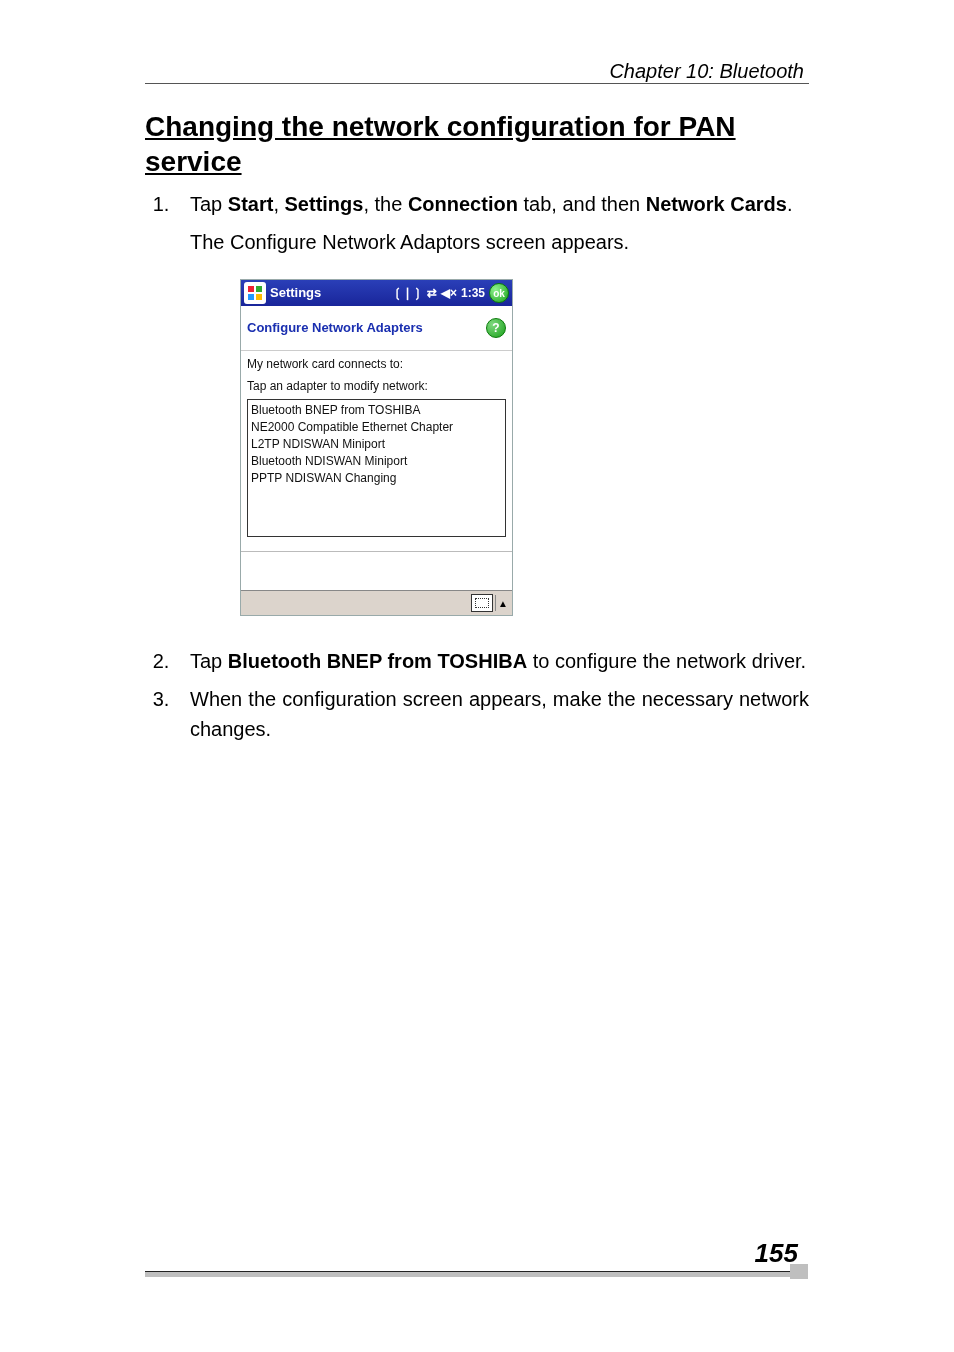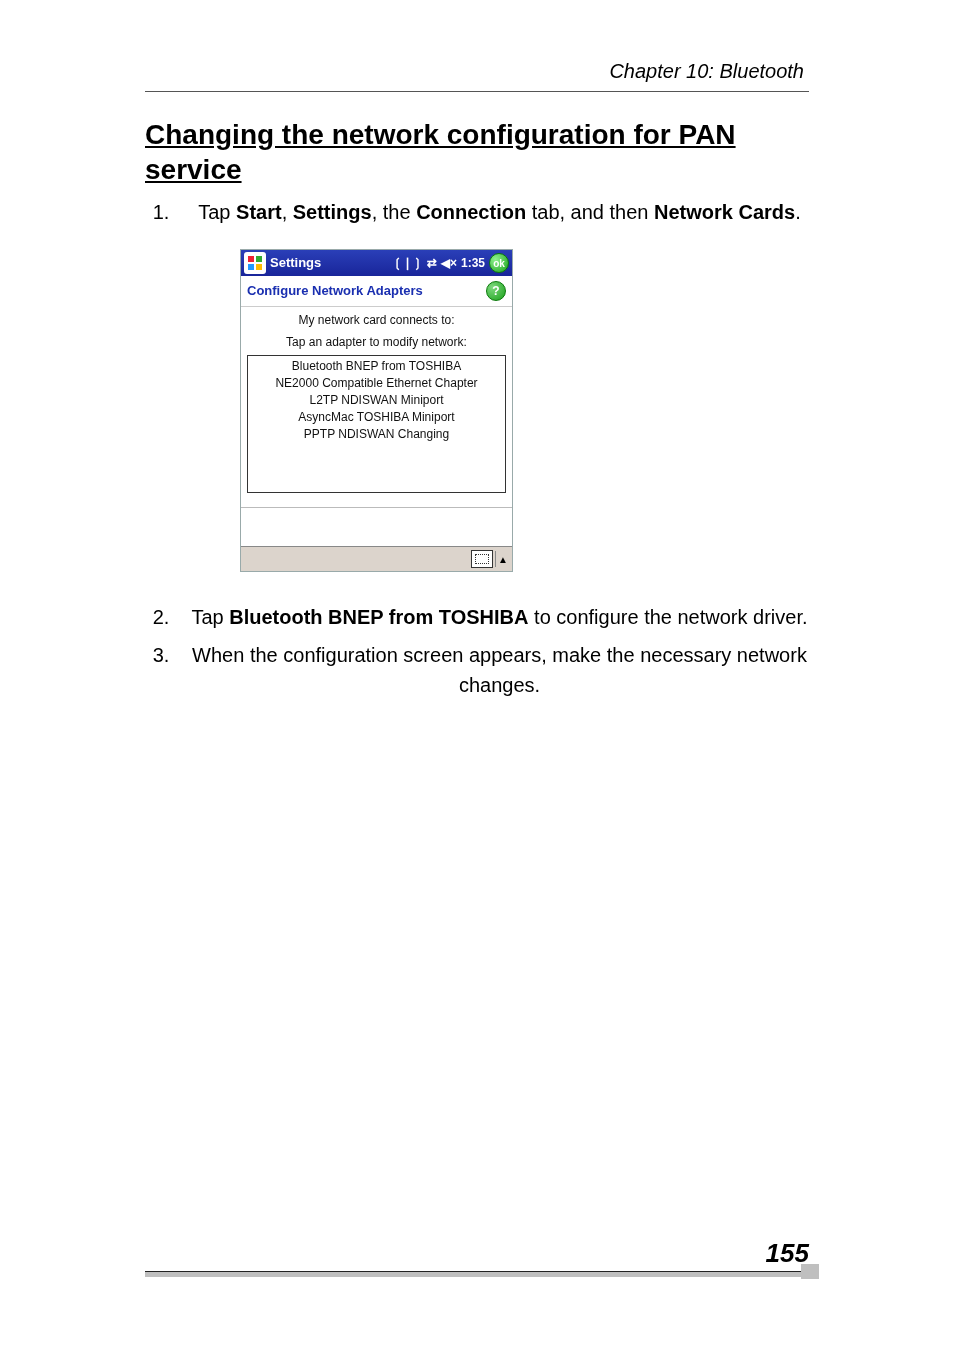--- a/index.html
+++ b/index.html
@@ -12,21 +12,21 @@
       position: relative;
     }
     .page {
       padding: 60px 145px 0 145px;
       box-sizing: border-box;
     }
     .chapter-header {
       text-align: right;
       font-style: italic;
       font-size: 20px;
-      margin-bottom: 8px;
+      margin-bottom: 0;
       padding-right: 5px;
     }
     .hr-top {
       border: none;
       border-top: 1.5px solid #555;
       margin: 0 0 25px 0;
     }
     .section-title {
       font-family: Arial, Helvetica, sans-serif;
       font-size: 28px;
@@ -37,21 +37,20 @@
     }
     .ol {
       padding-left: 30px;
       margin: 0;
     }
     .ol li {
       font-size: 20px;
       line-height: 1.5;
       margin-bottom: 8px;
       padding-left: 15px;
-      text-align: center;
     }
     .seg .b { font-weight: 700; }
     .ol .sub {
       margin-top: 8px;
       font-size: 20px;
     }
     .just { text-align: justify; }
 
     
     .pda {
@@ -84,21 +83,21 @@
     }
     .ok-btn {
       width: 18px; height: 18px; border-radius: 50%;
       background: radial-gradient(circle at 30% 30%, #8ef28e, #1aa01a);
       color: #fff; font-size: 10px; font-weight: 700;
       display: flex; align-items: center; justify-content: center;
       border: 1px solid #0a7a0a;
     }
     .pda-subbar {
       display: flex; align-items: center; justify-content: space-between;
-      padding: 5px 6px;
+      padding: 12px 6px;
       background: #fff;
       border-bottom: 1px solid #ccc;
     }
     .pda-subbar .link {
       color: #1a2fb0; font-weight: 700; font-size: 13px;
     }
     .help-btn {
       width: 18px; height: 18px; border-radius: 50%;
       background: radial-gradient(circle at 30% 30%, #7ed97e, #1aa01a);
       color: #fff; font-size: 12px; font-weight: 700;
@@ -156,21 +155,21 @@
     }
     .up-icon {
       width: 14px; height: 16px;
       display: flex; align-items: center; justify-content: center;
       font-size: 10px; color: #000;
       border-left: 1px solid #888;
     }
 
     
     .page-footer {
-      position: absolute; bottom: 75px; left: 145px; right: 145px;
+      position: absolute; bottom: 75px; left: 145px; right: 156px;
     }
     .page-footer .pn {
       text-align: right;
       font-style: italic;
       font-weight: 700;
       font-size: 26px;
       margin-bottom: 2px;
     }
     .footer-rule {
       height: 6px;
@@ -186,20 +185,21 @@
 
 <div class="page">
   <div class="chapter-header">Chapter 10: Bluetooth</div>
   <hr class="hr-top">
 
   <h2 class="section-title">Changing the network configuration for PAN service</h2>
 
   <ol class="ol">
     <li>
       <span class="seg"><span>Tap </span><span class="b">Start</span><span>, </span><span class="b">Settings</span><span>, the </span><span class="b">Connection</span><span> tab, and then </span><span class="b">Network Cards</span><span>.</span></span>
+      <div class="sub">The Configure Network Adaptors screen appears.</div>
 
       
       <div class="pda">
         <div class="pda-titlebar">
           <span class="pda-flag">
             <svg width="16" height="16" viewBox="0 0 16 16">
               <rect x="1" y="1" width="6" height="6" fill="#e23"></rect>
               <rect x="9" y="1" width="6" height="6" fill="#3a3"></rect>
               <rect x="1" y="9" width="6" height="6" fill="#29f"></rect>
               <rect x="9" y="9" width="6" height="6" fill="#fb0"></rect>
@@ -218,21 +218,21 @@
           <span class="link">Configure Network Adapters</span>
           <span class="help-btn">?</span>
         </div>
         <div class="pda-body">
           <div class="pda-label">My network card connects to:</div>
           <div class="pda-label">Tap an adapter to modify network:</div>
           <div class="adapter-box">
               <div>Bluetooth BNEP from TOSHIBA</div>
               <div>NE2000 Compatible Ethernet Chapter</div>
               <div>L2TP NDISWAN Miniport</div>
-              <div>AsyncMac TOSHIBA Miniport</div>
+              <div>Bluetooth NDISWAN Miniport</div>
               <div>PPTP NDISWAN Changing</div>
             </div>
         </div>
         <div class="pda-gap"></div>
         <div class="pda-bottombar">
           <span class="kbd-icon"></span>
           <span class="up-icon">▲</span>
         </div>
       </div>
     </li>

